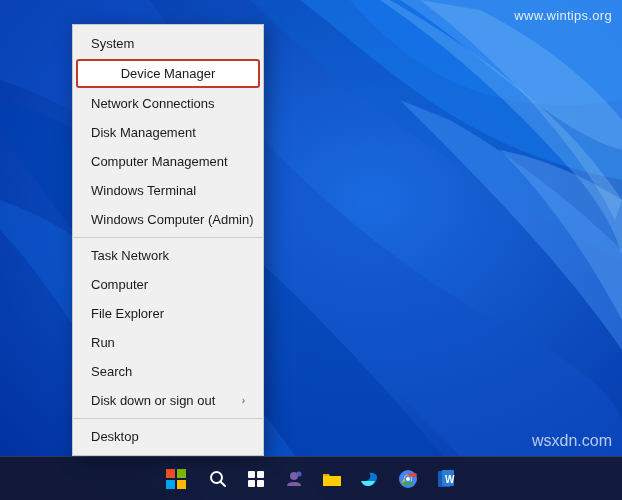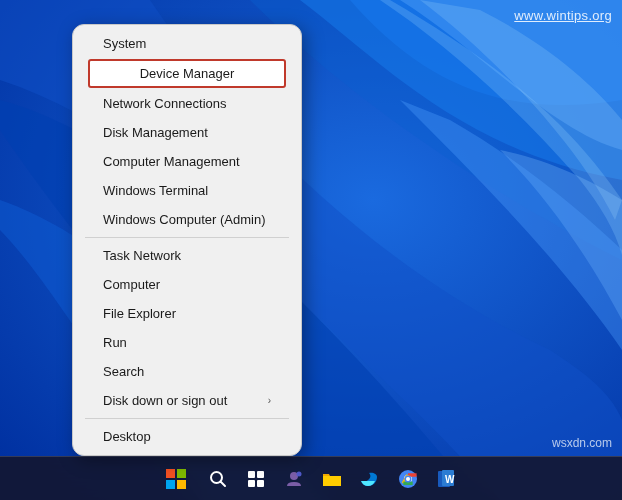--- a/index.html
+++ b/index.html
@@ -31,21 +31,20 @@
     
     .watermark {
       position: absolute;
       top: 8px;
       right: 10px;
       color: rgba(255,255,255,0.85);
       font-size: 13px;
       font-weight: 500;
       letter-spacing: 0.3px;
       z-index: 10;
-      text-decoration: underline;
     }
 
     
     .taskbar {
       position: absolute;
       bottom: 0;
       left: 0;
       width: 100%;
       height: 44px;
       background: rgba(20, 20, 40, 0.85);
@@ -67,27 +66,27 @@
       border-radius: 6px;
       cursor: pointer;
       font-size: 18px;
     }
 
     
     .context-menu {
       position: absolute;
       left: 72px;
       bottom: 44px;
-      width: 230px;
+      width: 192px;
       background: #f0f0f0;
       border: 1px solid #c8c8c8;
-      border-radius: 12px;
+      border-radius: 0;
       box-shadow: 4px 4px 18px rgba(0,0,0,0.35);
       z-index: 200;
-      padding: 4px 12px;
+      padding: 4px 0;
       overflow: hidden;
     }
 
     .menu-item {
       padding: 7px 18px;
       font-size: 13px;
       color: #1a1a1a;
       cursor: pointer;
       display: flex;
       align-items: center;
@@ -139,21 +138,21 @@
     <path d="M500,150 C550,200 590,260 622,320 L622,200 C590,180 550,160 500,150 Z" fill="#80c0ff" opacity="0.3"></path>
     <path d="M400,100 C480,180 560,260 622,350 L622,250 C580,210 520,160 450,120 Z" fill="#50a0ff" opacity="0.35"></path>
     <path d="M0,200 C60,220 150,280 220,360 C280,430 310,480 330,500 L200,500 C180,470 150,430 110,380 C70,320 30,260 0,230 Z" fill="#1060d8" opacity="0.45"></path>
 
     <path d="M380,0 C440,40 510,100 580,180 C600,205 615,230 622,255 L622,200 C605,175 585,150 560,125 C510,75 450,35 390,0 Z" fill="#90d0ff" opacity="0.25"></path>
     <path d="M420,0 C460,30 510,75 555,130 C580,160 600,190 615,220 L622,200 L622,120 C590,80 540,40 480,10 Z" fill="#b0e0ff" opacity="0.2"></path>
   </svg>
 
   <div class="watermark">www.wintips.org</div>
 
-  <div style="position:absolute;bottom:50px;right:10px;color:rgba(255,255,255,0.7);font-size:12px;z-index:10;">wsxdn.com</div>
+  <div style="position:absolute;bottom:50px;right:10px;color:rgba(255,255,255,0.7);font-size:16px;z-index:10;">wsxdn.com</div>
 
   <div class="context-menu" id="context-menu">
   <div class="menu-item">
         <span>System</span>
       </div>
       <div class="menu-item highlighted">
         <span>Device Manager</span>
       </div>
       <div class="menu-item">
         <span>Network Connections</span>

